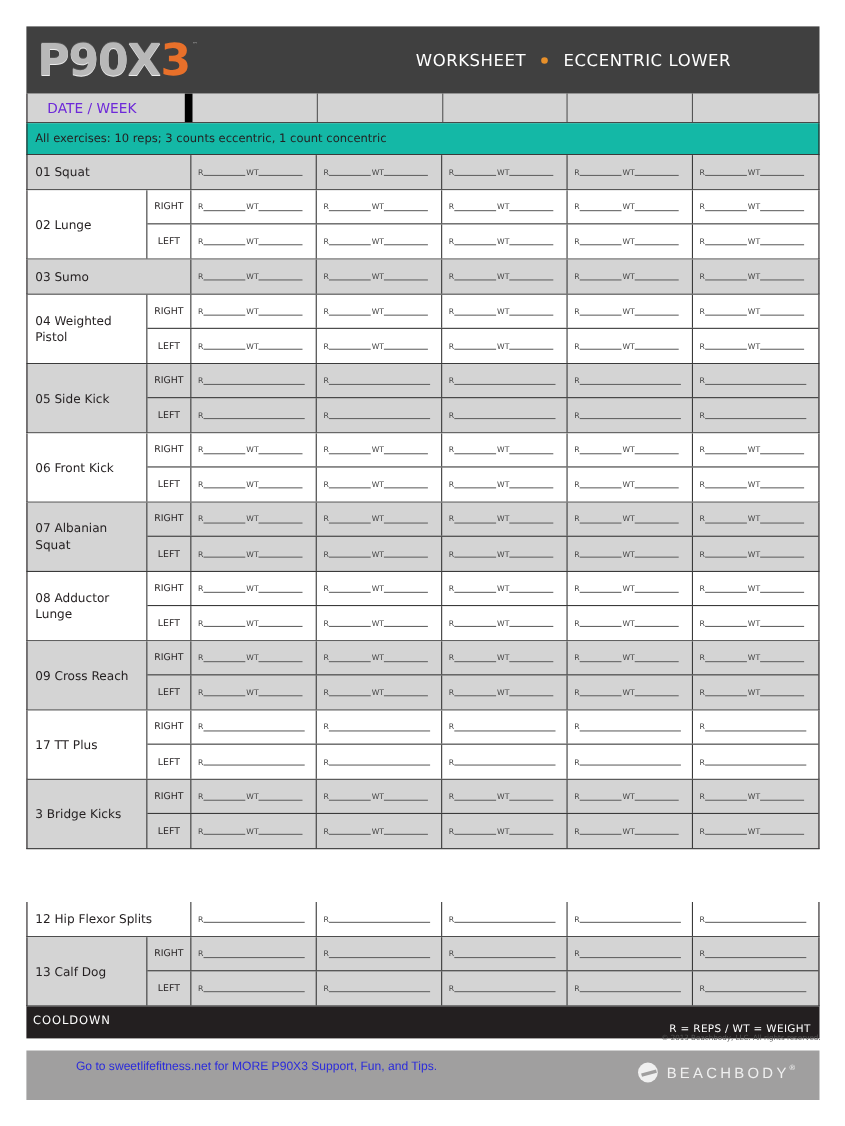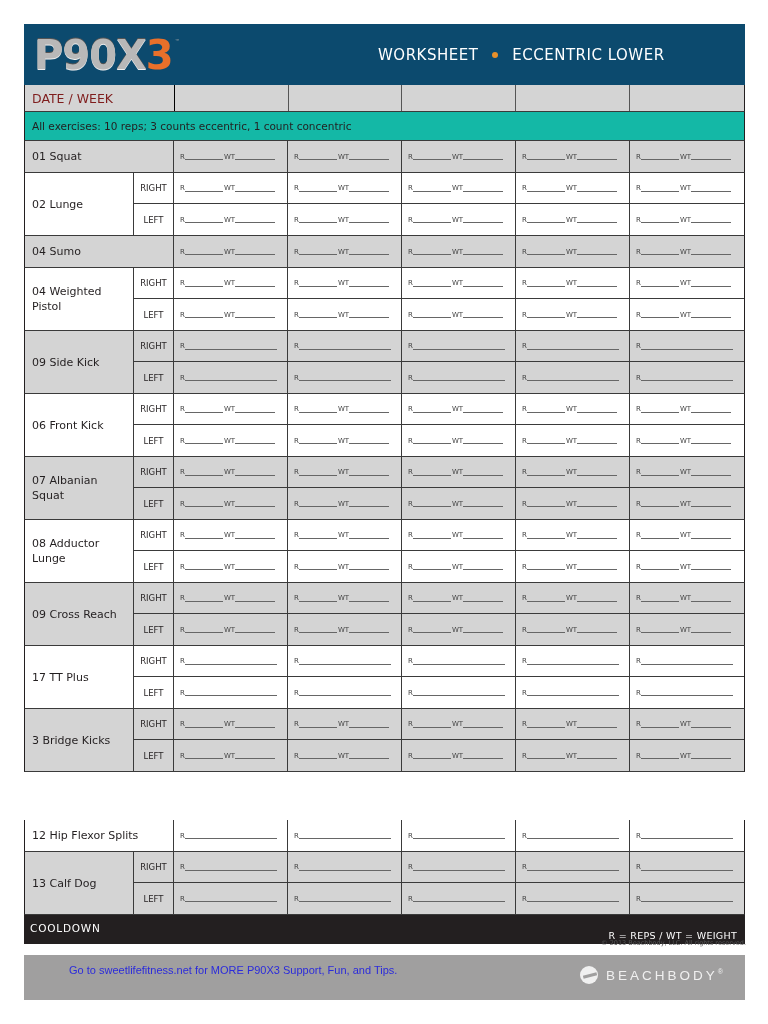--- a/index.html
+++ b/index.html
@@ -1,28 +1,28 @@
 <!DOCTYPE html>
 <html><head>
 <meta charset="utf-8">
 <style>
   html, body { margin:0; padding:0; background:#ffffff; }
   body { width:768px; height:1024px; position:relative; overflow:hidden; font-family:"DejaVu Sans", sans-serif; }
   .sheet { position:absolute; left:24px; top:24px; width:721px; }
-  .header { height:61px; background:#0c4a6e; position:relative; }
+  .header { height:61px; background:#404040; position:relative; }
   .logo { position:absolute; left:10px; top:14px; height:34px; display:flex; align-items:center; }
   .logo-txt { font-family:"DejaVu Sans", sans-serif; font-weight:bold; font-size:40px; letter-spacing:-1px; line-height:34px; }
   .logo-p90x { color:#b8b8b8; text-shadow:0 1px 0 #eee, 0 -1px 0 #555; }
   .logo-3 { color:#e8702a; }
   .tm { color:#aaa; font-size:5px; position:relative; top:-14px; margin-left:2px; }
   .title { position:absolute; left:354px; top:22px; color:#ffffff; font-size:15px; letter-spacing:0.5px; display:flex; align-items:center; }
   .title .dot { display:inline-block; width:6px; height:6px; border-radius:50%; background:#e8902a; margin:0 14px; }
   .row { display:flex; border-left:1px solid #231f20; border-right:1px solid #231f20; border-bottom:1px solid #3a3a3a; box-sizing:border-box; }
   .date-row { height:27px; background:#d4d4d4; }
-  .date-row .lbl { width:150px; font-size:12.5px; padding-left:7px; display:flex; align-items:center; color:#7f1d1d; border-right:1px solid #000000; box-sizing:border-box; }
+  .date-row .lbl { width:150px; font-size:12.5px; padding-left:18px; display:flex; align-items:center; color:#6d28d9; border-right:7px solid #000000; box-sizing:border-box; }
   .wk { width:114px; border-right:1px solid #555; box-sizing:border-box; }
   .wk:last-child { border-right:none; }
   .bar { height:20px; background:#231f20; color:#ffffff; font-size:11px; letter-spacing:2px; display:flex; align-items:center; justify-content:center; }
   .note { height:28px; background:#14b8a6; font-size:10.5px; color:#231f20; padding-left:7px; display:flex; align-items:center; border-left:1px solid #231f20; border-right:1px solid #231f20; border-bottom:1px solid #3a3a3a; }
   .ex { display:flex; border-left:1px solid #231f20; border-right:1px solid #231f20; border-bottom:1px solid #3a3a3a; box-sizing:border-box; }
   .ex.gray { background:#d4d4d4; }
   .ex.white { background:#ffffff; }
   .ex-name { width:111px; font-size:11px; color:#231f20; padding-left:7px; box-sizing:border-box; display:flex; align-items:center; border-right:1px solid #3a3a3a; line-height:15px; }
   .ex-name.wide { width:151px; }
   .sides { display:flex; flex-direction:column; width:610px; }
@@ -179,21 +179,21 @@
                 <span>R</span>
                 <span class="ln short"></span>
                 <span>WT</span>
                 <span class="ln short2"></span>
               </div>
             </div>
           </div>
         </div>
       </div>
       <div class="ex gray" style="height: 32px;">
-        <div class="ex-name wide">04  Sumo</div>
+        <div class="ex-name wide">03  Sumo</div>
         <div class="cells single-cells">
           <div class="cell">
             <span>R</span>
             <span class="ln short"></span>
             <span>WT</span>
             <span class="ln short2"></span>
           </div>
           <div class="cell">
             <span>R</span>
             <span class="ln short"></span>
@@ -289,21 +289,21 @@
                 <span>R</span>
                 <span class="ln short"></span>
                 <span>WT</span>
                 <span class="ln short2"></span>
               </div>
             </div>
           </div>
         </div>
       </div>
       <div class="ex gray" style="height: 63px;">
-        <div class="ex-name">09  Side Kick</div>
+        <div class="ex-name">05  Side Kick</div>
         <div class="sides">
           <div class="side-row">
             <div class="side-lbl">RIGHT</div>
             <div class="cells">
               <div class="cell">
                 <span>R</span>
                 <span class="ln long"></span>
               </div>
               <div class="cell">
                 <span>R</span>

